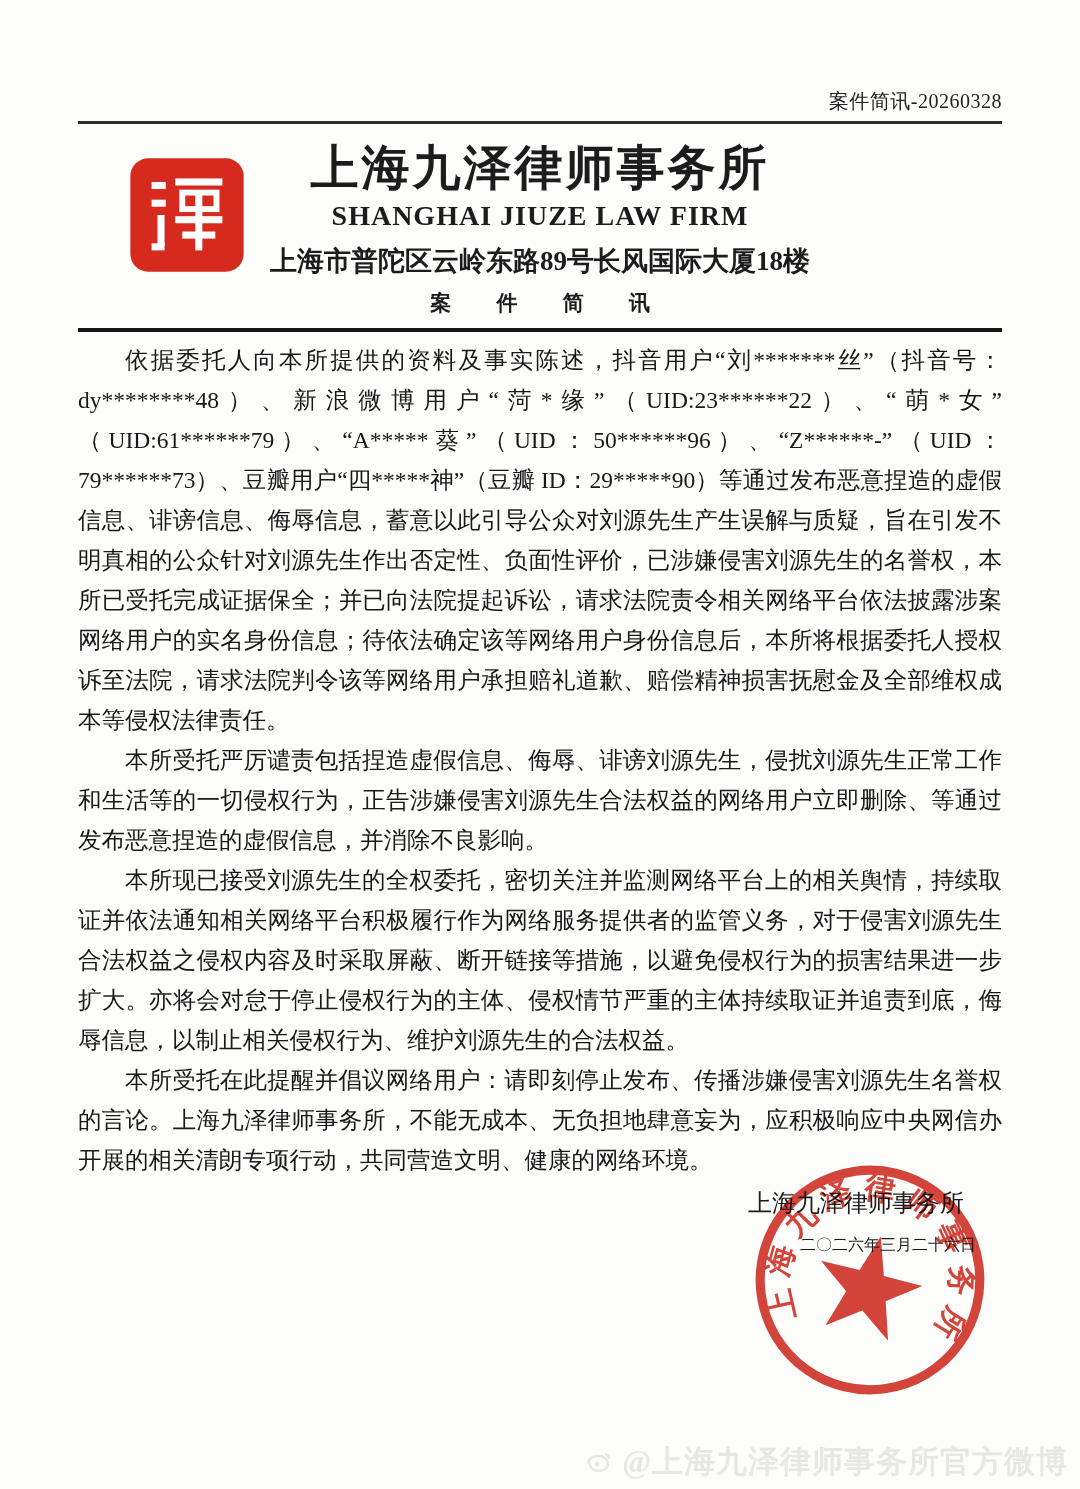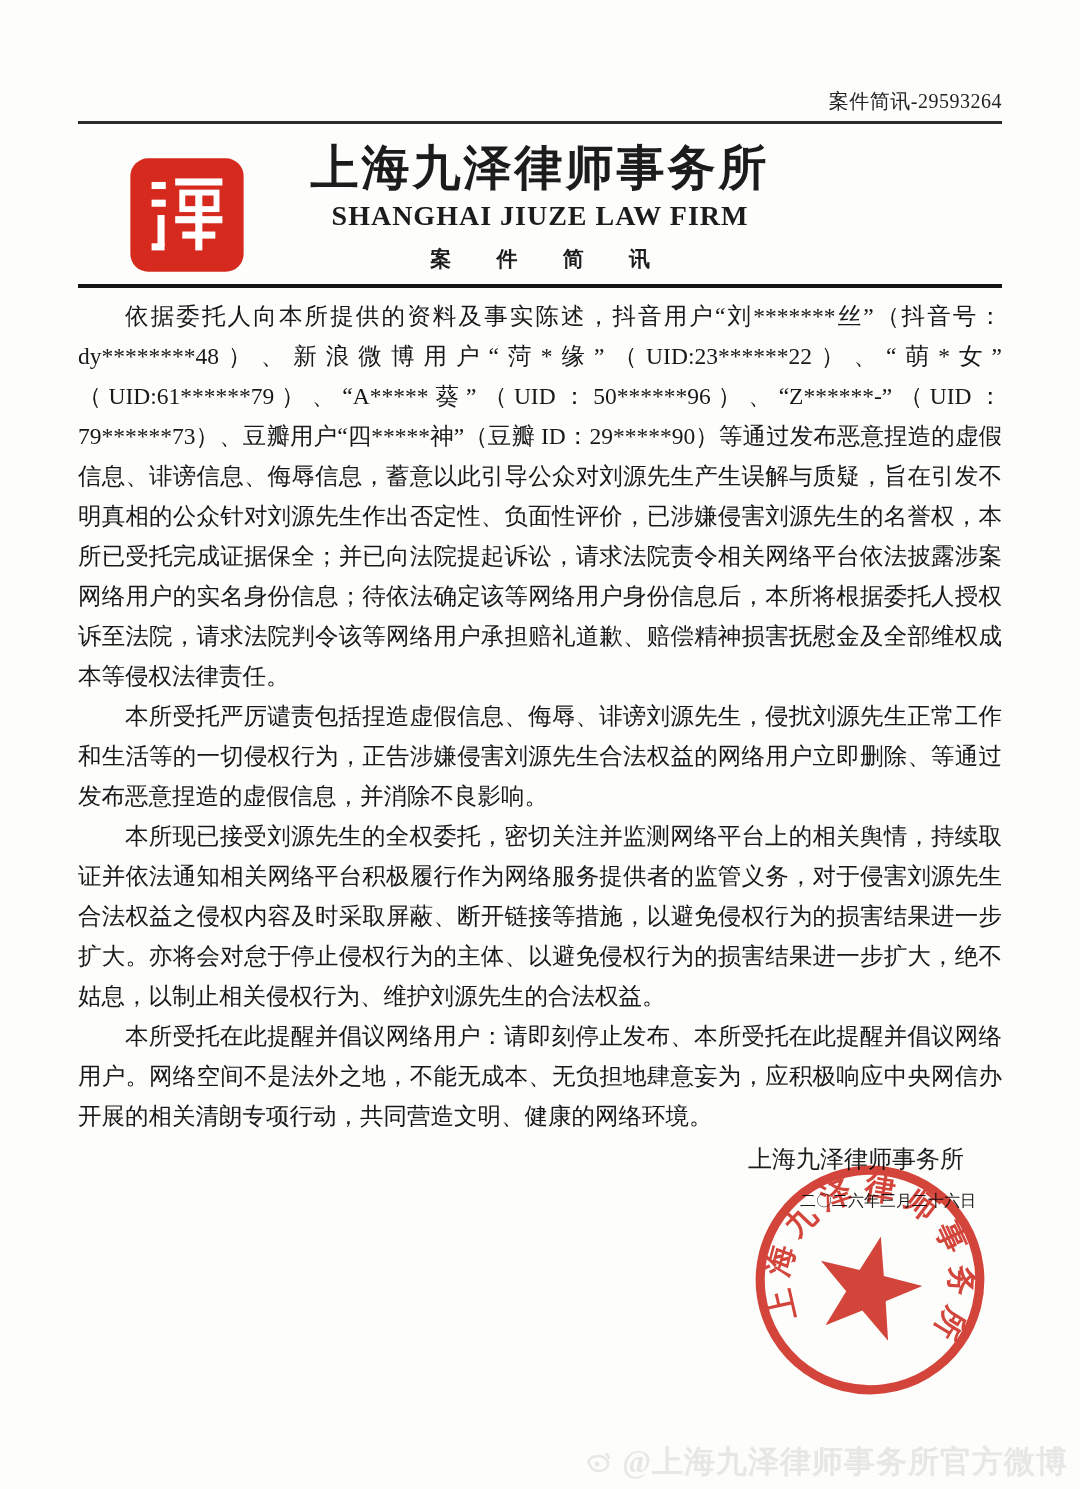--- a/index.html
+++ b/index.html
@@ -85,50 +85,51 @@
     letter-spacing:1px;
     user-select:none;
   }
 </style>
 </head>
 <body>
 
 <div class="page">
   <div class="inner">
 
-    <div class="doc-number">案件简讯-29593264</div>
+    <div class="doc-number">案件简讯-20260328</div>
     <hr class="rule-thin">
 
     <div class="letterhead">
       <span class="logo">
         <svg viewBox="0 0 100 100" width="118" height="118" aria-hidden="true">
           <rect x="2" y="2" width="96" height="96" rx="15" fill="#d62a1e"></rect>
 
           <rect x="20" y="22" width="12" height="6" fill="#fff"></rect>
           <rect x="20" y="37" width="12" height="6" fill="#fff"></rect>
           <rect x="25" y="50" width="6" height="26" fill="#fff"></rect>
           <rect x="20" y="74" width="11" height="6" fill="#fff"></rect>
           <rect x="40" y="19" width="40" height="6" fill="#fff"></rect>
           <rect x="46" y="31" width="29" height="14" fill="none" stroke="#fff" stroke-width="5"></rect>
           <rect x="40" y="51" width="40" height="6" fill="#fff"></rect>
           <rect x="57" y="31" width="6" height="49" fill="#fff"></rect>
           <rect x="46" y="64" width="28" height="6" fill="#fff"></rect>
         </svg>
       </span>
       <h1 class="firm-cn">上海九泽律师事务所</h1>
       <h2 class="firm-en">SHANGHAI JIUZE LAW FIRM</h2>
+      <div class="firm-address">上海市普陀区云岭东路89号长风国际大厦18楼</div>
       <div class="doc-title">案 件 简 讯</div>
     </div>
     <hr class="rule-thick">
 
     <div class="body-text">
       <p>依据委托人向本所提供的资料及事实陈述，抖音用户“刘*******丝”（抖音号：dy********48）、新浪微博用户“菏*缘”（UID:23******22）、“萌*女”（UID:61******79）、“A*****葵”（UID：50******96）、“Z******-”（UID：79******73）、豆瓣用户“四*****神”（豆瓣 ID：29*****90）等通过发布恶意捏造的虚假信息、诽谤信息、侮辱信息，蓄意以此引导公众对刘源先生产生误解与质疑，旨在引发不明真相的公众针对刘源先生作出否定性、负面性评价，已涉嫌侵害刘源先生的名誉权，本所已受托完成证据保全；并已向法院提起诉讼，请求法院责令相关网络平台依法披露涉案网络用户的实名身份信息；待依法确定该等网络用户身份信息后，本所将根据委托人授权诉至法院，请求法院判令该等网络用户承担赔礼道歉、赔偿精神损害抚慰金及全部维权成本等侵权法律责任。</p>
       <p>本所受托严厉谴责包括捏造虚假信息、侮辱、诽谤刘源先生，侵扰刘源先生正常工作和生活等的一切侵权行为，正告涉嫌侵害刘源先生合法权益的网络用户立即删除、等通过发布恶意捏造的虚假信息，并消除不良影响。</p>
-      <p>本所现已接受刘源先生的全权委托，密切关注并监测网络平台上的相关舆情，持续取证并依法通知相关网络平台积极履行作为网络服务提供者的监管义务，对于侵害刘源先生合法权益之侵权内容及时采取屏蔽、断开链接等措施，以避免侵权行为的损害结果进一步扩大。亦将会对怠于停止侵权行为的主体、以避免侵权行为的损害结果进一步扩大，绝不姑息，以制止相关侵权行为、维护刘源先生的合法权益。</p>
-      <p>本所受托在此提醒并倡议网络用户：请即刻停止发布、本所受托在此提醒并倡议网络用户。网络空间不是法外之地，不能无成本、无负担地肆意妄为，应积极响应中央网信办开展的相关清朗专项行动，共同营造文明、健康的网络环境。</p>
+      <p>本所现已接受刘源先生的全权委托，密切关注并监测网络平台上的相关舆情，持续取证并依法通知相关网络平台积极履行作为网络服务提供者的监管义务，对于侵害刘源先生合法权益之侵权内容及时采取屏蔽、断开链接等措施，以避免侵权行为的损害结果进一步扩大。亦将会对怠于停止侵权行为的主体、侵权情节严重的主体持续取证并追责到底，侮辱信息，以制止相关侵权行为、维护刘源先生的合法权益。</p>
+      <p>本所受托在此提醒并倡议网络用户：请即刻停止发布、传播涉嫌侵害刘源先生名誉权的言论。上海九泽律师事务所，不能无成本、无负担地肆意妄为，应积极响应中央网信办开展的相关清朗专项行动，共同营造文明、健康的网络环境。</p>
     </div>
 
     <div class="sig-firm">上海九泽律师事务所</div>
     <div class="sig-date">二〇二六年三月二十六日</div>
 
   </div>
 
   <div class="stamp">
     <svg viewBox="0 0 240 240" width="244" height="244" aria-hidden="true">
       <defs>

